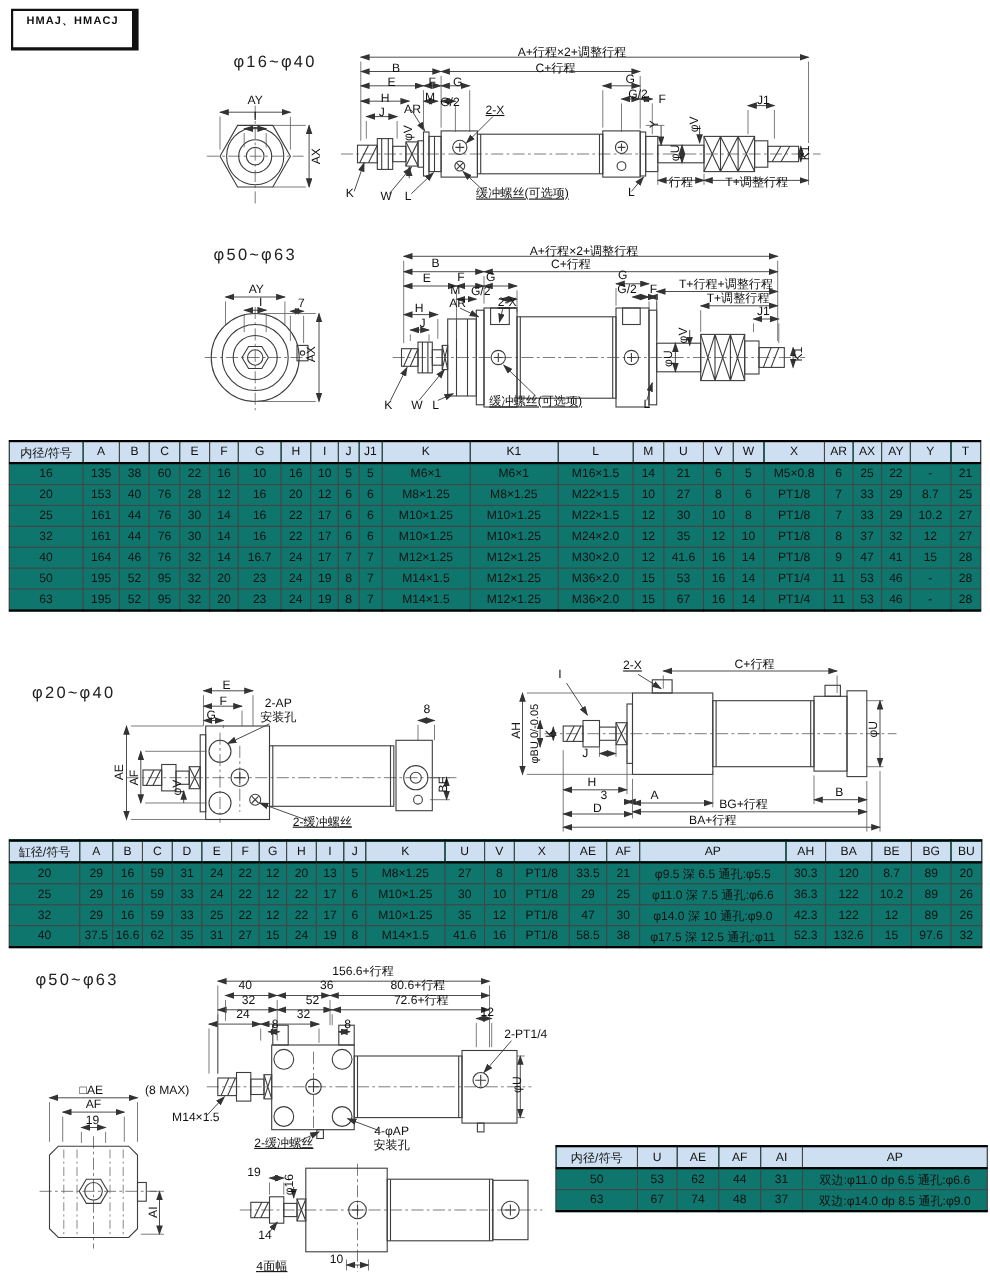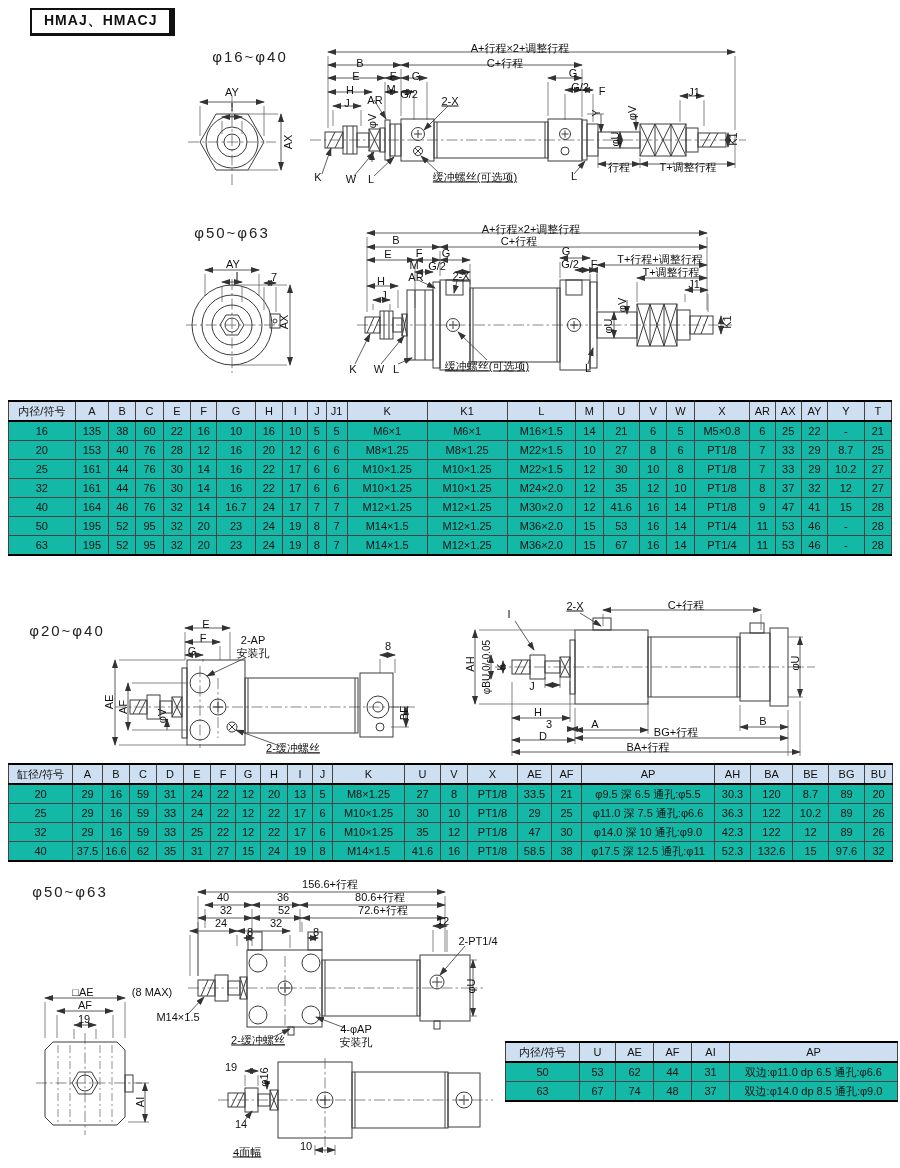--- a/index.html
+++ b/index.html
@@ -1,32 +1,32 @@
 <!DOCTYPE html>
 <html><head>
 <meta charset="utf-8">
 <style>
   html,body{margin:0;padding:0;background:#fff;}
   body{width:900px;height:1168px;font-family:"Liberation Sans","DejaVu Sans",sans-serif;color:#111;}
   .wrap{position:relative;width:900px;height:1168px;background:#ffffff;overflow:hidden;}
   .titlebox{position:absolute;border:2px solid #111;border-right-width:6px;border-bottom-width:3px;
-    background:#fff;font-weight:bold;font-size:14px;padding:2px 12px 3px;letter-spacing:1px;white-space:nowrap;margin-left:20px;}
+    background:#fff;font-weight:bold;font-size:10px;padding:2px 12px 17px;letter-spacing:1px;white-space:nowrap;}
   .cap{position:absolute;font-size:15px;letter-spacing:2px;color:#222;transform:translate(-50%,-50%);white-space:nowrap;}
   .lb{position:absolute;font-size:11px;line-height:1;white-space:nowrap;color:#111;transform:translate(-50%,-50%);}
   .lbv{position:absolute;font-size:11px;line-height:1;white-space:nowrap;color:#111;transform:translate(-50%,-50%) rotate(-90deg);}
   .u{text-decoration:underline;}
   .sm{font-size:10px;}
   svg{position:absolute;overflow:visible;}
   .art{stroke:#3c3c3c;fill:none;stroke-width:1;}
   .cl{stroke:#555;stroke-width:0.7;stroke-dasharray:11 3 2.5 3;fill:none;}
   .dim{stroke:#333;stroke-width:0.8;fill:none;}
   .ext{stroke:#555;stroke-width:0.7;fill:none;}
   .hid{stroke:#666;stroke-width:0.7;stroke-dasharray:8 3 2 3;fill:none;}
   table{position:absolute;border-collapse:collapse;table-layout:fixed;font-size:11px;
-    border-top:2.5px solid #000;border-bottom:2.5px solid #000;background:#14b8a6;}
+    border-top:2.5px solid #000;border-bottom:2.5px solid #000;background:#0f766e;}
   th,td{border:1px solid #444;text-align:center;padding:1px 0;height:16px;overflow:hidden;white-space:nowrap;font-weight:normal;}
   th{background:#cddff0;border-bottom:2px solid #000;}
 </style>
 </head>
 <body>
 
 <div class="wrap">
 
   <svg width="0" height="0" style="position:absolute" aria-hidden="true">
     <defs>
@@ -841,21 +841,21 @@
       <line x1="15" y1="138" x2="31" y2="121" marker-end="url(#ar)"></line>
       <line x1="100" y1="161" x2="117" y2="153" marker-end="url(#ar)"></line>
       <line x1="172" y1="152" x2="143" y2="141" marker-end="url(#ar)"></line>
     </g>
     <g class="ext">
       <path d="M25,20V100M272,20V76M32,33V52M79,33V70M127,33V56M129,46V56M25,46V100M17,59V100M64,59V70M117,59V72M260,54V76M274,54V76M297,84H304M297,140H304"></path>
     </g>
   </svg>
   <span class="lb" style="left:330px;top:884px;">156.6+行程</span>
   <span class="lb" style="left:223px;top:897px;">40</span>
-  <span class="lb" style="left:283px;top:897px;text-align:right;">36</span>
+  <span class="lb" style="left:297px;top:897px;text-align:right;">36</span>
   <span class="lb" style="left:380px;top:897px;">80.6+行程</span>
   <span class="lb" style="left:226px;top:910px;">32</span>
   <span class="lb" style="left:284px;top:910px;">52</span>
   <span class="lb" style="left:383px;top:910px;">72.6+行程</span>
   <span class="lb" style="left:221px;top:923px;">24</span>
   <span class="lb" style="left:276px;top:923px;">32</span>
   <span class="lb" style="left:250px;top:932px;">8</span>
   <span class="lb" style="left:316px;top:932px;">8</span>
   <span class="lb" style="left:443px;top:921px;">12</span>
   <span class="lb" style="left:478px;top:941px;">2-PT1/4</span>

